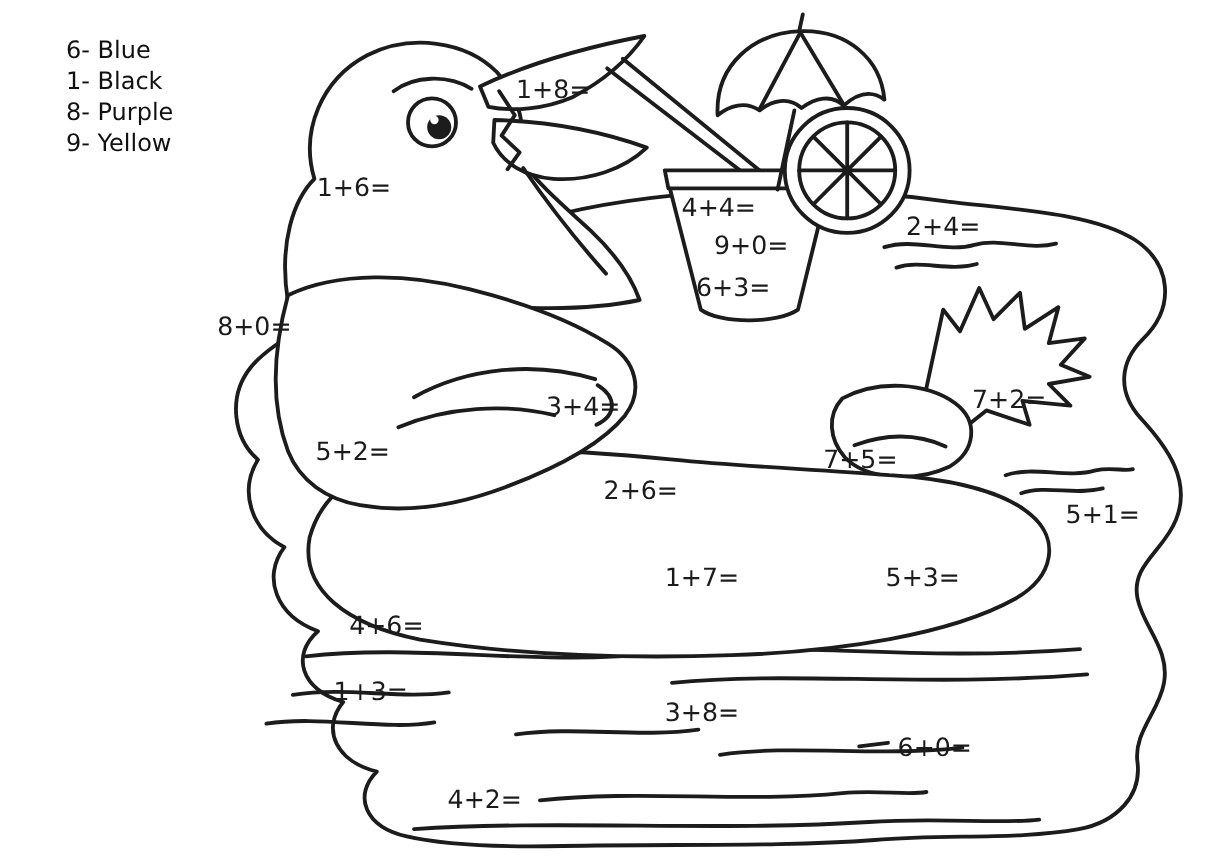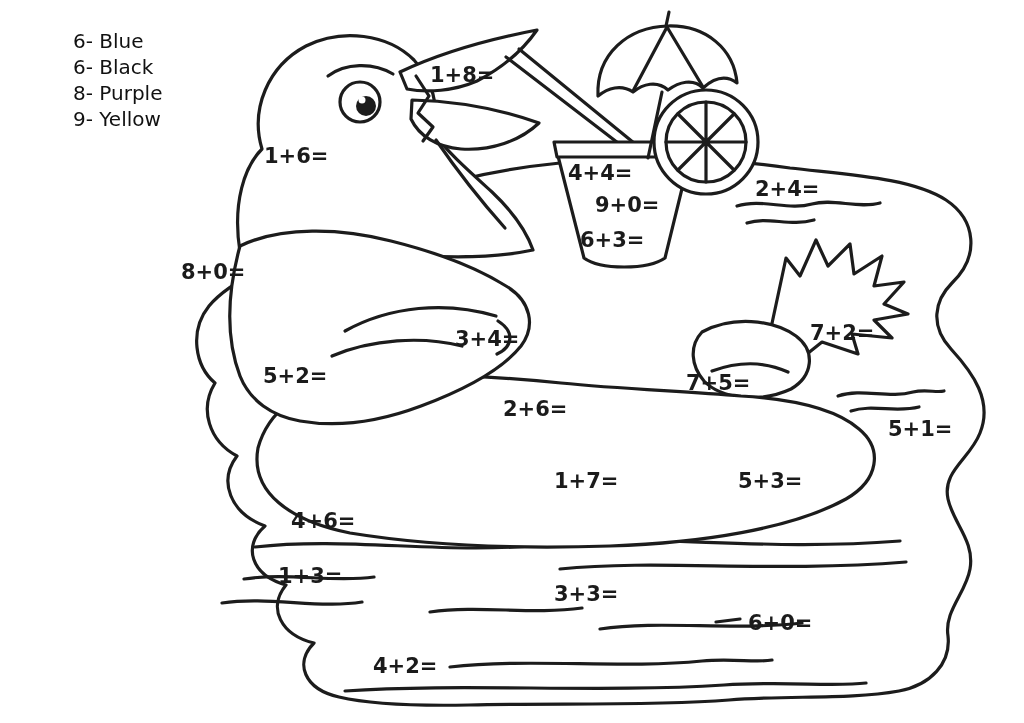--- a/index.html
+++ b/index.html
@@ -23,26 +23,25 @@
   }
   .legend {
     position: absolute;
     left: 55px;
     top: 28px;
     font-size: 20px;
     line-height: 26px;
     font-weight: 500;
     color: #111111;
     white-space: nowrap;
-    margin-left: 18px;
   }
   .label {
     position: absolute;
     font-size: 21px;
-    font-weight: 700;
+    font-weight: 400;
     color: #1b1b1b;
     white-space: nowrap;
   }
 </style>
 </head>
 <body>
 
 <div class="stage">
 
   <svg width="1024" height="723" viewBox="0 0 1024 723">
@@ -129,21 +128,21 @@
         <circle fill="#ffffff" cx="706" cy="142" r="52"></circle>
         <circle cx="706" cy="142" r="40"></circle>
         <path d="M706 142 L746 142 M706 142 L734 170 M706 142 L706 182 M706 142 L678 170 M706 142 L666 142 M706 142 L678 114 M706 142 L706 102 M706 142 L734 114"></path>
       </g>
 
     </g>
   </svg>
 
   <div class="legend">
     <div class="legend-item">6- Blue</div>
-    <div class="legend-item">6- Black</div>
+    <div class="legend-item">1- Black</div>
     <div class="legend-item">8- Purple</div>
     <div class="legend-item">9- Yellow</div>
   </div>
 
   <span class="label" style="left:430px;top:63px">1+8=</span>
   <span class="label" style="left:264px;top:144px">1+6=</span>
   <span class="label" style="left:568px;top:161px">4+4=</span>
   <span class="label" style="left:595px;top:193px">9+0=</span>
   <span class="label" style="left:755px;top:177px">2+4=</span>
   <span class="label" style="left:580px;top:228px">6+3=</span>
@@ -151,17 +150,17 @@
   <span class="label" style="left:455px;top:327px">3+4=</span>
   <span class="label" style="left:810px;top:321px">7+2=</span>
   <span class="label" style="left:263px;top:364px">5+2=</span>
   <span class="label" style="left:686px;top:371px">7+5=</span>
   <span class="label" style="left:503px;top:397px">2+6=</span>
   <span class="label" style="left:888px;top:417px">5+1=</span>
   <span class="label" style="left:554px;top:469px">1+7=</span>
   <span class="label" style="left:738px;top:469px">5+3=</span>
   <span class="label" style="left:291px;top:509px">4+6=</span>
   <span class="label" style="left:278px;top:564px">1+3=</span>
-  <span class="label" style="left:554px;top:582px">3+3=</span>
+  <span class="label" style="left:554px;top:582px">3+8=</span>
   <span class="label" style="left:748px;top:611px">6+0=</span>
   <span class="label" style="left:373px;top:654px">4+2=</span>
 
 </div>
 
 </body></html>

